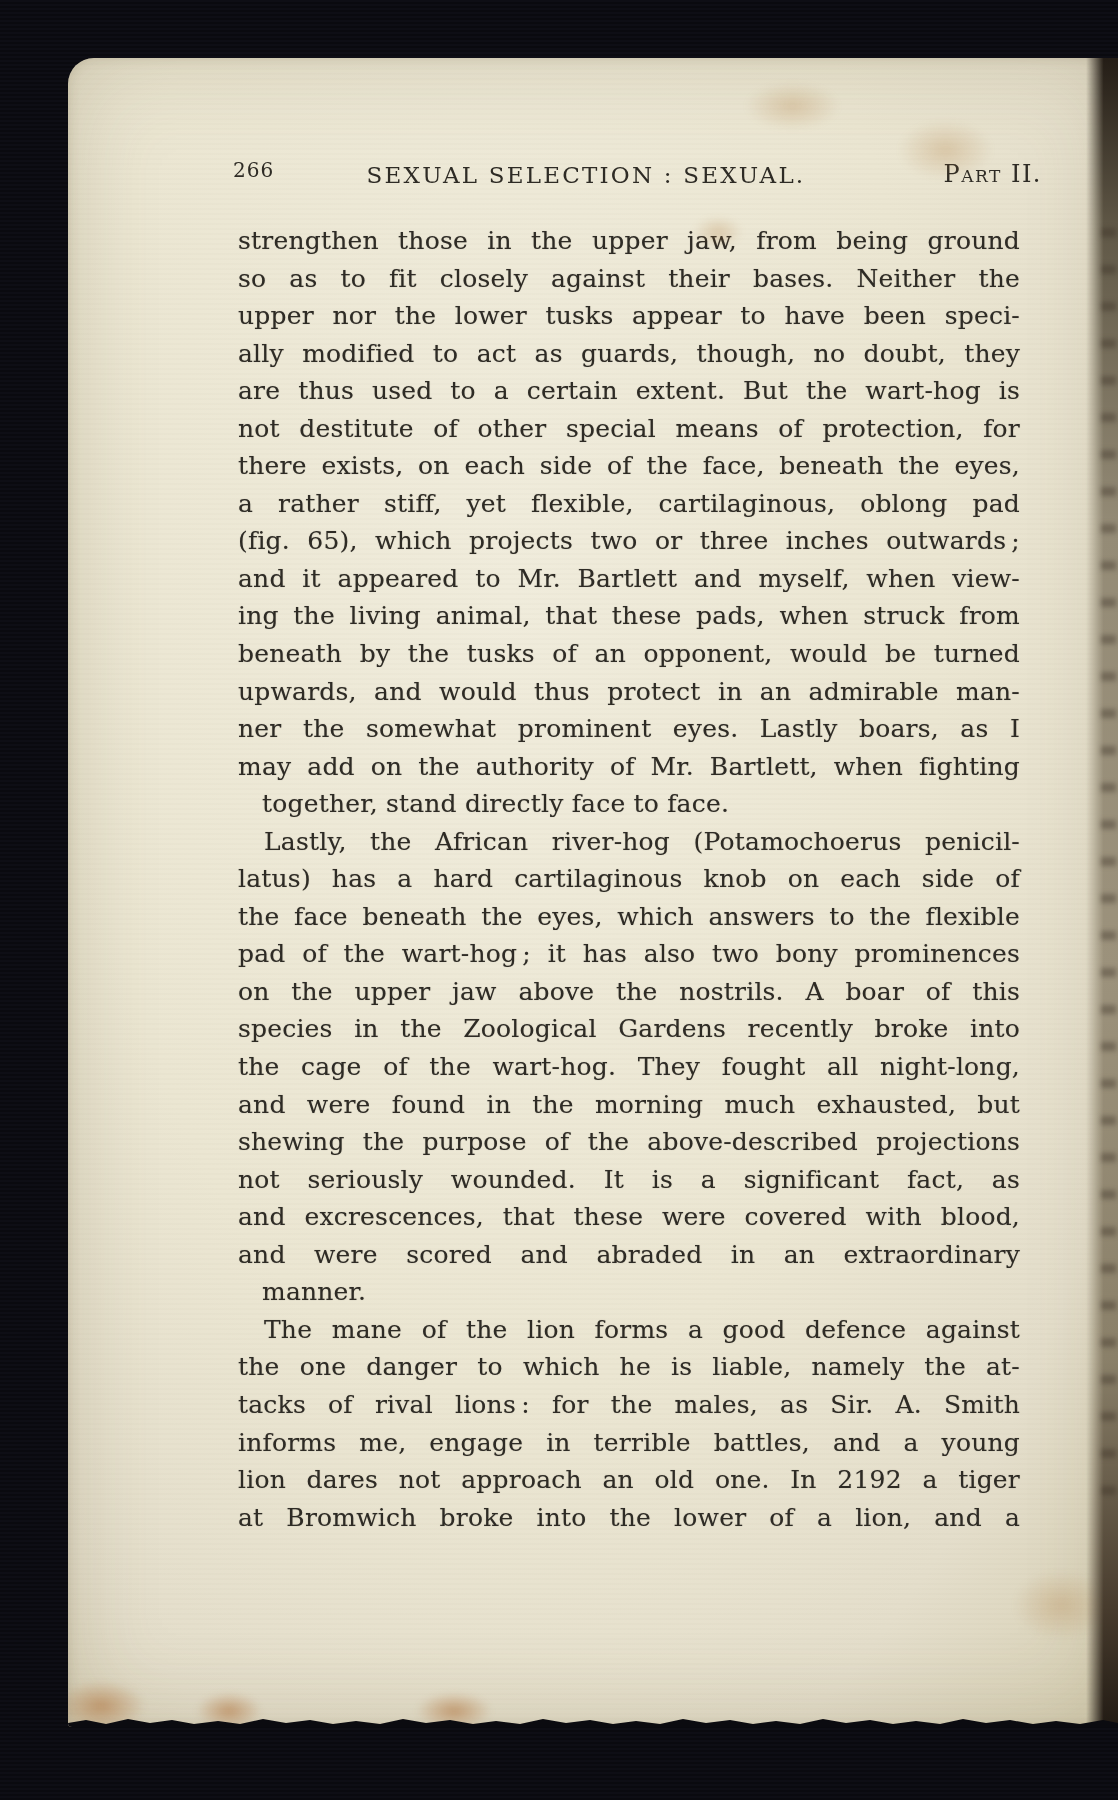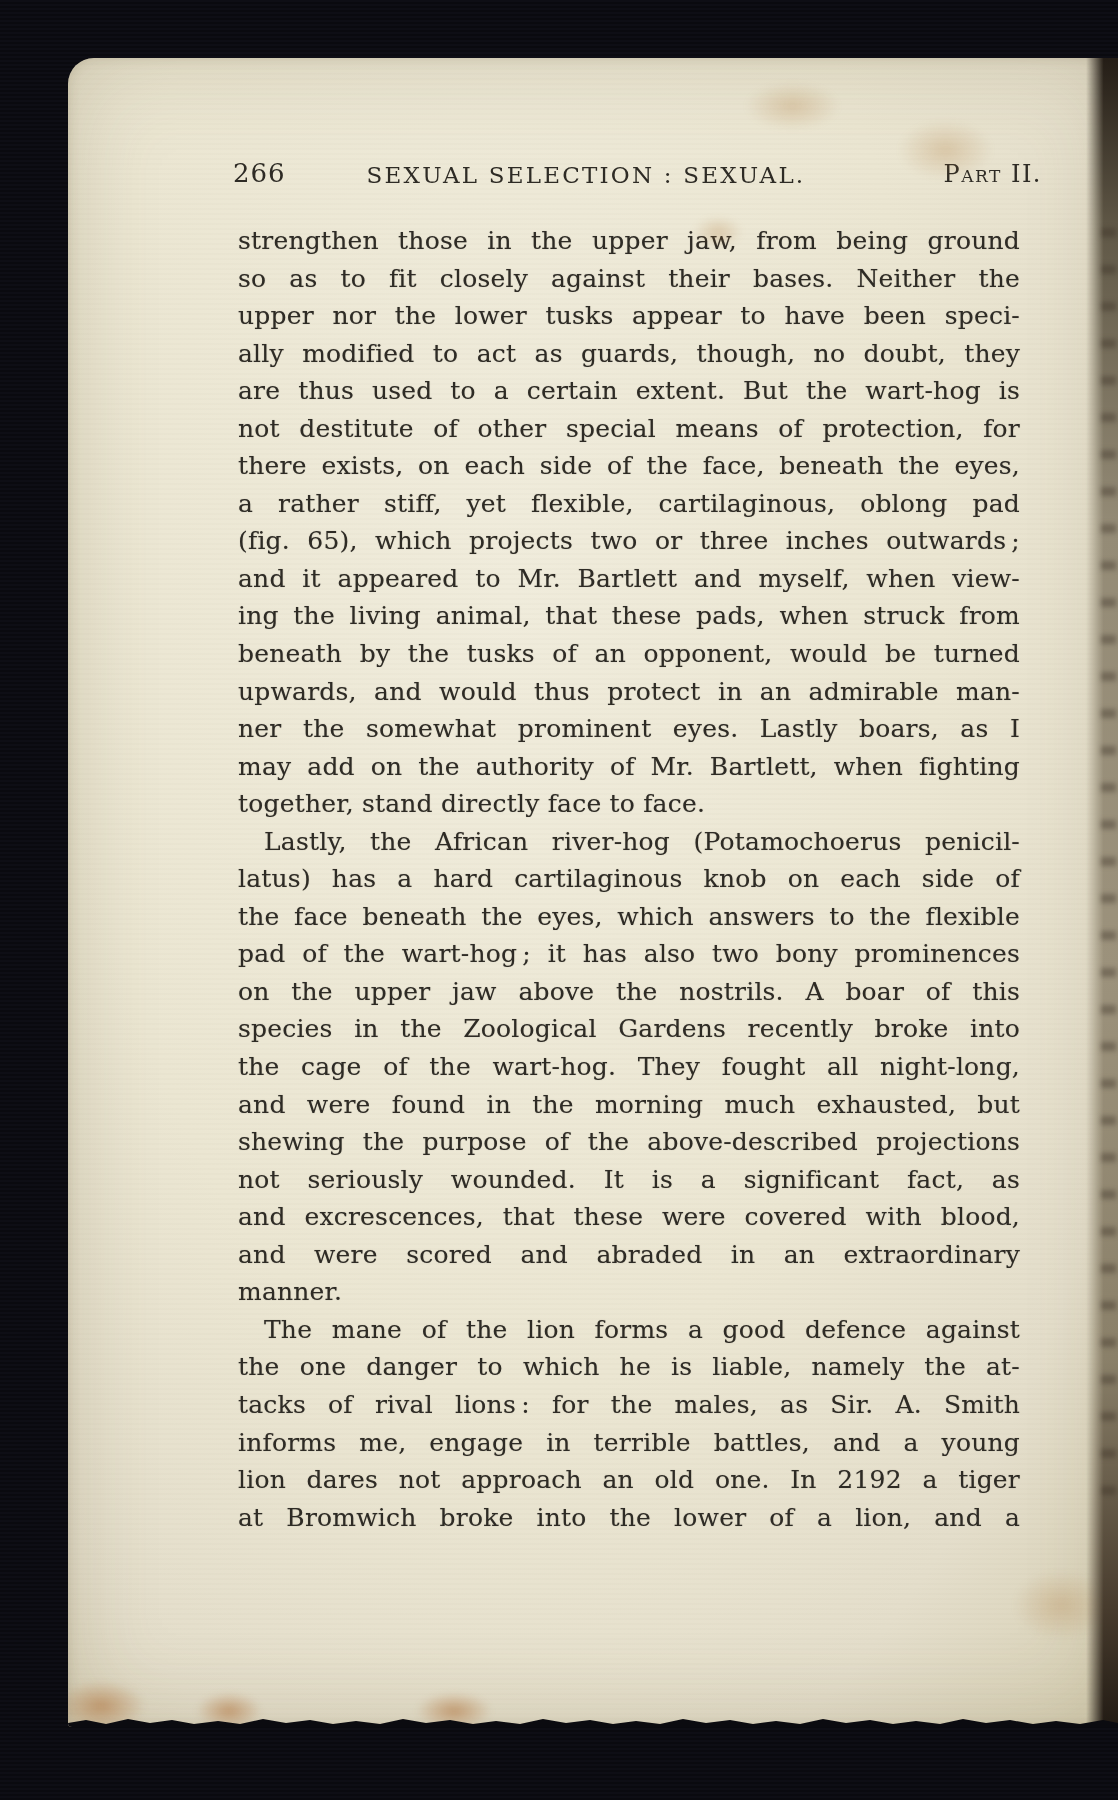--- a/index.html
+++ b/index.html
@@ -17,40 +17,40 @@
     box-shadow:inset 0 0 90px rgba(110,95,55,0.22), inset 0 0 12px rgba(95,80,45,0.18);
     overflow:hidden;
     color:#2e2b25;
   }
   .paper-grain{
     position:absolute;inset:0;pointer-events:none;
     background:repeating-linear-gradient(180deg, rgba(120,110,80,0.025) 0 2px, rgba(0,0,0,0) 2px 5px);
   }
   
   .runhead{position:absolute;left:0;top:0;width:100%;height:60px;}
-  .pgnum{position:absolute;left:165px;top:100px;font-size:26px;letter-spacing:1px;}
+  .pgnum{position:absolute;left:165px;top:100px;font-size:20px;letter-spacing:1px;}
   .runtitle{
     position:absolute;left:518px;top:104px;transform:translateX(-50%);
     font-size:23px;letter-spacing:2.2px;white-space:nowrap;
   }
   .partlabel{
     position:absolute;right:76px;top:102px;
     font-variant:small-caps;font-size:24px;letter-spacing:1.5px;white-space:nowrap;
   }
   
   .body-text{
     position:absolute;left:170px;top:164px;width:782px;
     font-size:25px;letter-spacing:0.2px;
     text-shadow:0 0 1px rgba(46,43,37,0.35);
   }
   .bline{
     height:37.55px;line-height:37.55px;white-space:nowrap;
     text-align:justify;text-align-last:justify;
   }
-  .bline.short{text-align-last:left;}
+  .bline.short{text-align-last:left;margin-left:24px;}
   .bline.indent{text-indent:26px;}
   .it{}
   
   .fore-edge{
     position:absolute;right:0;top:0;bottom:0;width:32px;
     background:linear-gradient(180deg,#241d16 0%,#5f5746 10%,#948b76 28%,#9c927c 55%,#8a8069 78%,#473b2d 93%,#221b14 100%);
     -webkit-mask-image:linear-gradient(90deg, rgba(0,0,0,0) 0%, #000 55%);
     mask-image:linear-gradient(90deg, rgba(0,0,0,0) 0%, #000 55%);
   }
   .fore-edge-marks{

